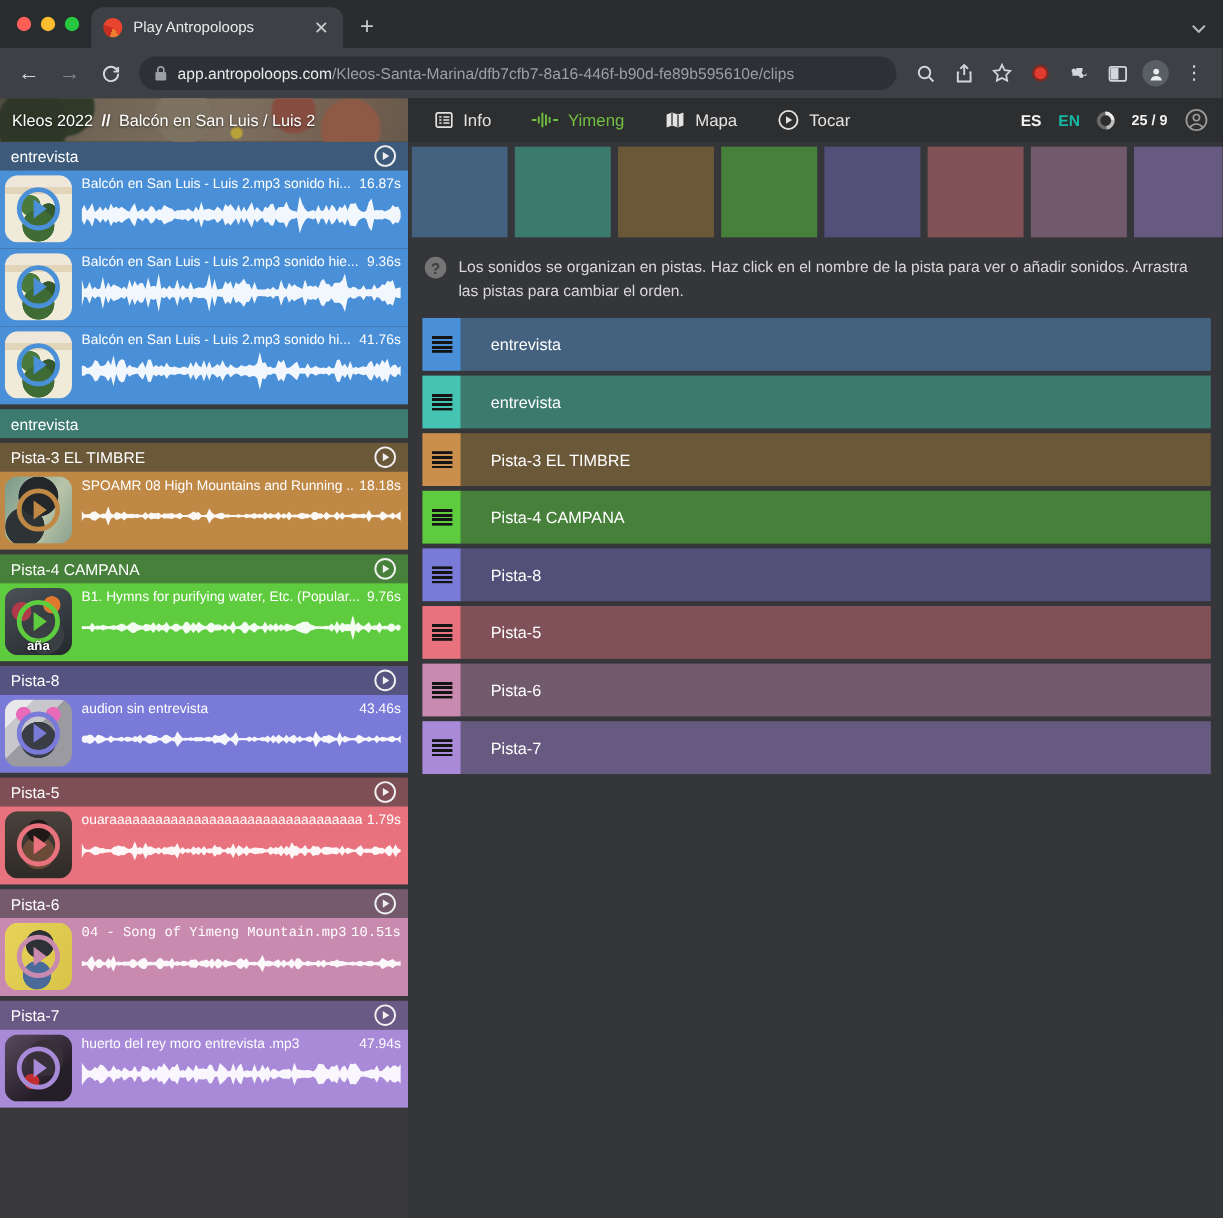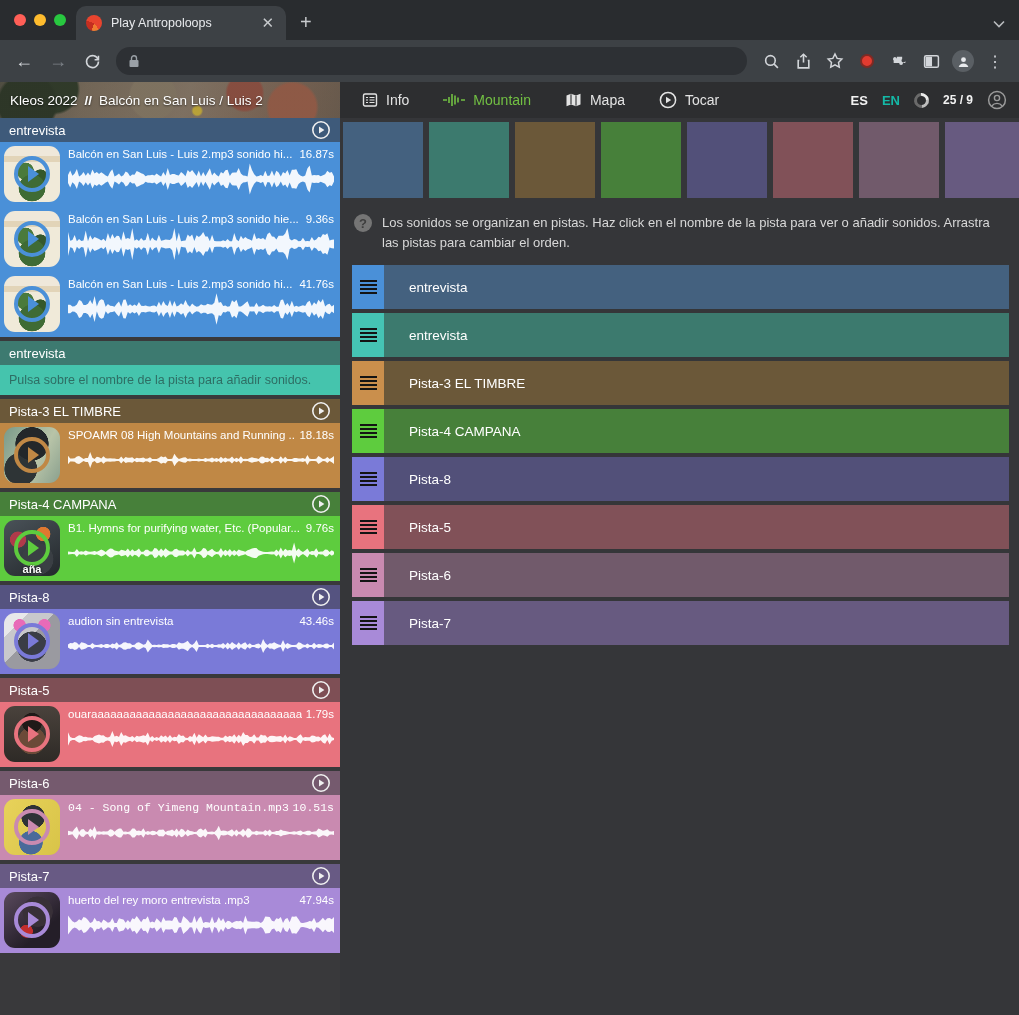--- a/index.html
+++ b/index.html
@@ -165,20 +165,21 @@
       <svg width="17" height="17" viewBox="0 0 16 16">
           <path d="M13.6 2.7v3.6h-3.6" stroke="#d3d6da" stroke-width="1.5" fill="none"></path>
           <path d="M13.3 6.3A5.6 5.6 0 1 0 13.6 8" stroke="#d3d6da" stroke-width="1.5" fill="none"></path>
         </svg>
     </div>
     <div class="urlpill">
       <svg width="12" height="14" viewBox="0 0 12 14">
           <rect x="1.5" y="6" width="9" height="7" rx="1" fill="#9aa0a6"></rect>
           <path d="M3.5 6V4.2a2.5 2.5 0 0 1 5 0V6" stroke="#9aa0a6" stroke-width="1.4" fill="none"></path>
         </svg>
+      <div class="url"><span class="dom">app.antropoloops.com</span><span class="path">/Kleos-Santa-Marina/dfb7cfb7-8a16-446f-b90d-fe89b595610e/clips</span></div>
     </div>
     <div class="tool-icons">
       <div class="tico">
         <svg width="17" height="17" viewBox="0 0 16 16">
             <circle cx="7" cy="7" r="4.5" stroke="#d3d6da" stroke-width="1.5" fill="none"></circle>
             <path d="M10.5 10.5 L14 14" stroke="#d3d6da" stroke-width="1.5"></path>
           </svg>
       </div>
       <div class="tico">
         <svg width="17" height="17" viewBox="0 0 16 16">
@@ -230,21 +231,21 @@
             <rect x="1.5" y="2" width="13" height="12" rx="1.5" stroke="#e3e3e3" stroke-width="1.4" fill="none"></rect>
             <path d="M4 5.5h2M4 8h2M4 10.5h2M7.5 5.5h5M7.5 8h5M7.5 10.5h5" stroke="#e3e3e3" stroke-width="1.2"></path>
           </svg>
         <span>Info</span>
       </div>
       <div class="apptab active">
         <svg width="22" height="16" viewBox="0 0 22 16">
             <path d="M0 8h4M18 8h4" stroke="#72c043" stroke-width="1.6"></path>
             <path d="M6 8 v-3 M6 8 v3 M9 8 v-6 M9 8 v6 M12 8 v-4.5 M12 8 v4.5 M15 8 v-2.5 M15 8 v2.5" stroke="#72c043" stroke-width="1.6"></path>
           </svg>
-        <span>Mountain</span>
+        <span>Yimeng</span>
       </div>
       <div class="apptab">
         <svg width="17" height="16" viewBox="0 0 17 16">
             <path d="M1.5 3.5 L6 1.8 L11 3.5 L15.5 1.8 V12.5 L11 14.2 L6 12.5 L1.5 14.2 Z" fill="#e3e3e3"></path>
             <path d="M6 2.2 V12.2 M11 3.8 V13.8" stroke="#2d2e30" stroke-width="1.1"></path>
           </svg>
         <span>Mapa</span>
       </div>
       <div class="apptab">
         <svg width="18" height="18" viewBox="0 0 18 18">
@@ -322,21 +323,20 @@
                   <polygon points="0,12.8 2,12.8 4,14.6 6,14.3 8,12.5 10,8.0 12,9.0 14,13.1 16,12.9 18,11.8 20,8.0 22,12.3 24,4.1 26,14.5 28,9.1 30,7.3 32,8.0 34,14.8 36,12.0 38,13.8 40,14.1 42,14.8 44,11.8 46,9.5 48,14.7 50,7.8 52,7.6 54,14.0 56,12.2 58,13.9 60,12.4 62,14.0 64,10.1 66,13.7 68,14.0 70,13.5 72,14.3 74,14.6 76,13.7 78,13.6 80,14.8 82,9.7 84,14.1 86,9.1 88,12.7 90,14.0 92,8.0 94,14.6 96,9.0 98,14.6 100,13.5 102,11.3 104,13.1 106,8.1 108,12.8 110,14.7 112,11.5 114,13.4 116,14.7 118,14.2 120,12.2 122,13.2 124,13.2 126,11.7 128,12.5 130,12.7 132,10.8 134,1.3 136,10.8 138,9.9 140,14.0 142,13.4 144,14.8 146,14.3 148,8.3 150,10.3 152,7.8 154,14.4 156,14.5 158,13.0 160,10.9 162,9.2 164,14.8 166,14.5 168,14.8 170,10.7 172,14.7 174,14.3 176,12.8 178,14.2 180,14.6 182,14.2 184,14.8 186,12.9 188,14.8 190,14.7 192,8.1 194,7.6 196,13.5 198,11.1 200,14.6 202,8.8 204,14.8 206,13.7 208,14.7 210,13.9 212,13.2 214,14.0 216,10.2 218,8.7 220,14.1 222,10.3 224,12.6 226,7.7 228,10.6 230,7.0 232,14.6 234,12.4 236,11.7 238,14.6 240,12.7 240,21.3 238,19.4 236,22.3 234,21.6 232,19.4 230,27.0 228,23.4 226,26.3 224,21.4 222,23.7 220,19.9 218,25.3 216,23.8 214,20.0 212,20.8 210,20.1 208,19.3 206,20.3 204,19.2 202,25.2 200,19.4 198,22.9 196,20.5 194,26.4 192,25.9 190,19.3 188,19.2 186,21.1 184,19.2 182,19.8 180,19.4 178,19.8 176,21.2 174,19.7 172,19.3 170,23.3 168,19.2 166,19.5 164,19.2 162,24.8 160,23.1 158,21.0 156,19.5 154,19.6 152,26.2 150,23.7 148,25.7 146,19.7 144,19.2 142,20.6 140,20.0 138,24.1 136,23.2 134,32.7 132,23.2 130,21.3 128,21.5 126,22.3 124,20.8 122,20.8 120,21.8 118,19.8 116,19.3 114,20.6 112,22.5 110,19.3 108,21.2 106,25.9 104,20.9 102,22.7 100,20.5 98,19.4 96,25.0 94,19.4 92,26.0 90,20.0 88,21.3 86,24.9 84,19.9 82,24.3 80,19.2 78,20.4 76,20.3 74,19.4 72,19.7 70,20.5 68,20.0 66,20.3 64,23.9 62,20.0 60,21.6 58,20.1 56,21.8 54,20.0 52,26.4 50,26.2 48,19.3 46,24.5 44,22.2 42,19.2 40,19.9 38,20.2 36,22.0 34,19.2 32,26.0 30,26.7 28,24.9 26,19.5 24,29.9 22,21.7 20,26.0 18,22.2 16,21.1 14,20.9 12,25.0 10,26.0 8,21.5 6,19.7 4,19.4 2,21.2 0,21.2" fill="rgba(255,255,255,0.93)"></polygon>
                 </svg>
               </div>
             </div>
           </div>
           <div class="sec">
             <div class="sec-head" style="background: rgb(61, 122, 112);">
               <span>entrevista</span>
               <span class="sp"></span>
             </div>
-            <div class="sec-msg" style="background: rgb(69, 196, 173);">Pulsa sobre el nombre de la pista para añadir sonidos.</div>
           </div>
           <div class="sec">
             <div class="sec-head" style="background: rgb(107, 88, 57);">
               <span>Pista-3 EL TIMBRE</span>
               <span class="sp"></span>
               <span class="playbtn">
                 <svg width="20" height="20" viewBox="0 0 20 20">
                   <circle cx="10" cy="10" r="8.2" stroke="#f0f0f0" stroke-width="1.6" fill="none"></circle>
                   <path d="M8 6.6 L13.4 10 L8 13.4 Z" fill="#f0f0f0"></path>
                 </svg>

